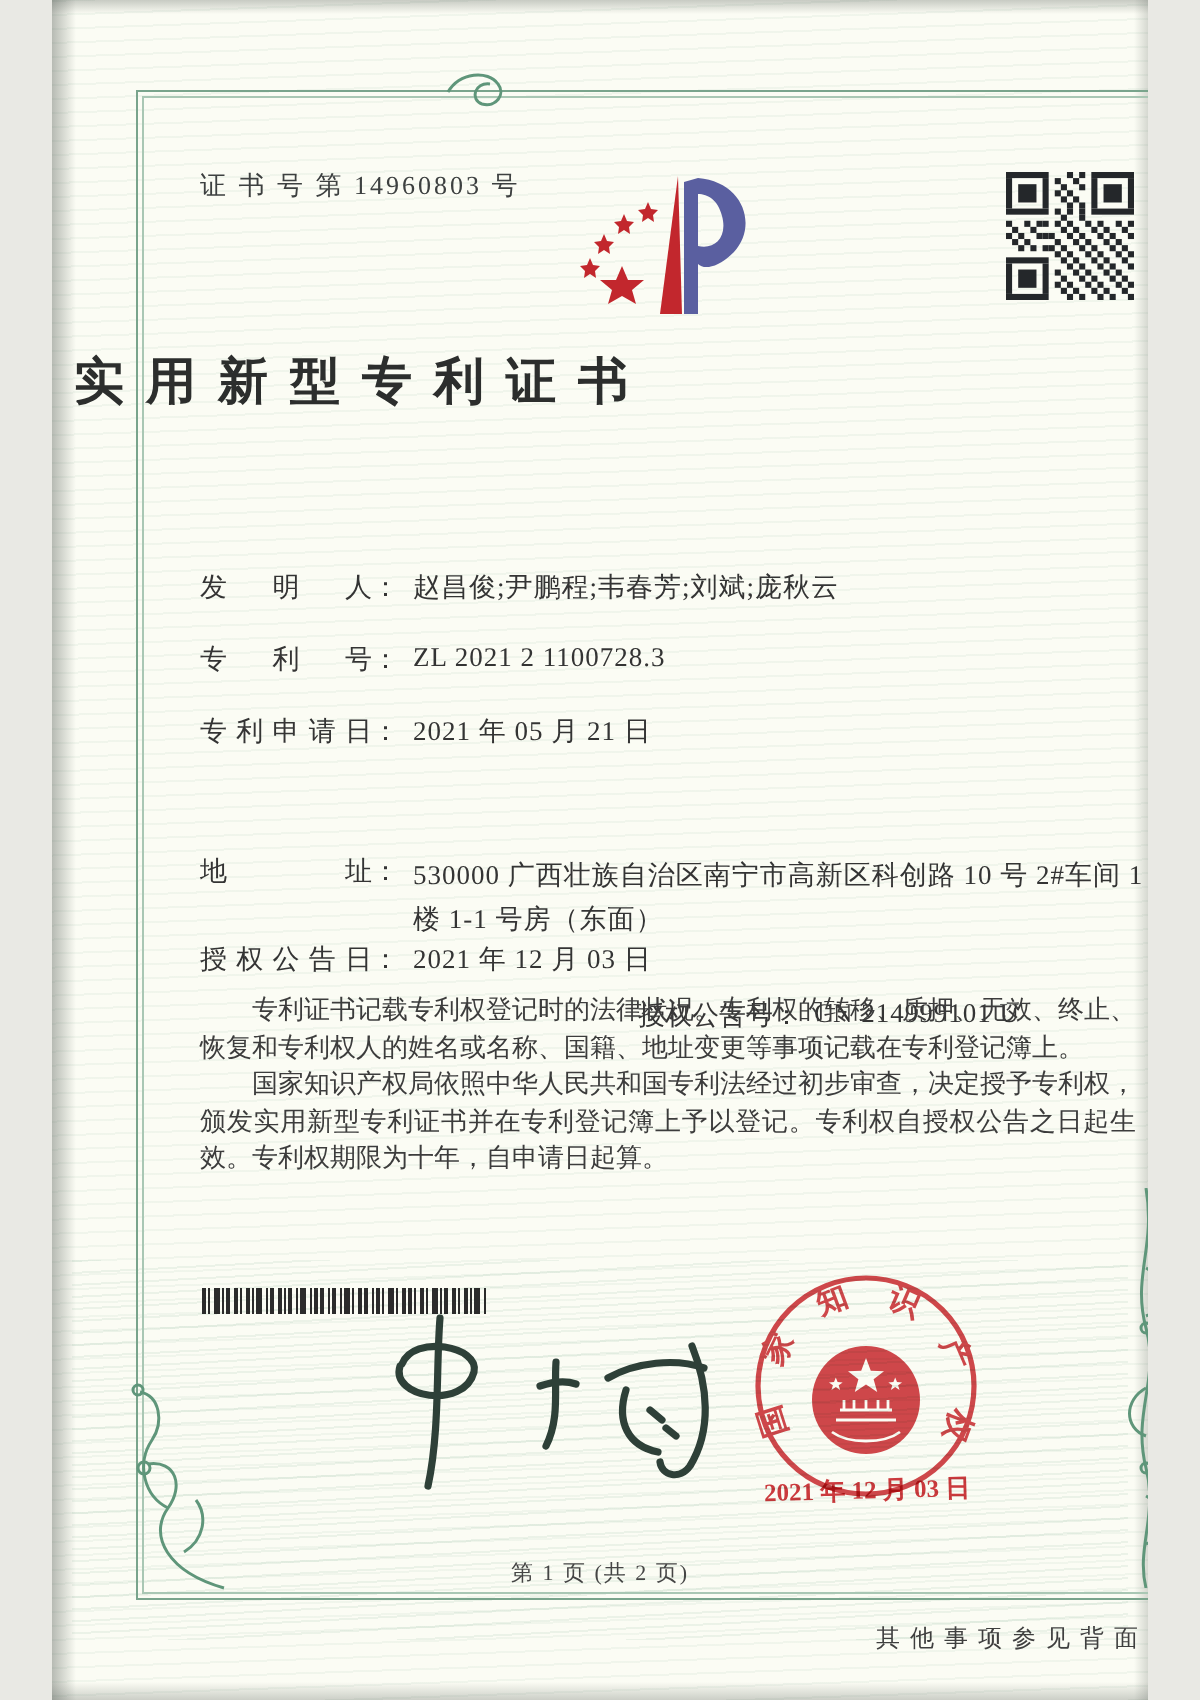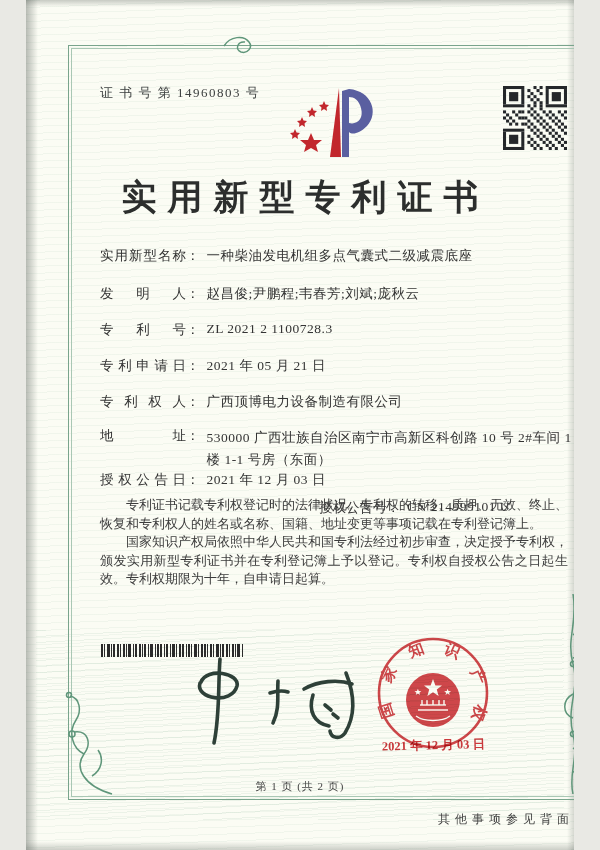--- a/index.html
+++ b/index.html
@@ -24,22 +24,22 @@
   
   .frame-outer{position:absolute;left:42px;top:45px;width:514px;height:753px;border:1.6px solid var(--border_green,#79a48c);}
   .frame-inner{position:absolute;inset:2px;border:1px solid #a9c7b4;}
 
   .cert-no{position:absolute;left:74px;top:84px;font-size:13px;letter-spacing:1.5px;color:#3d4040;}
 
   .logo{position:absolute;left:228px;top:80px;width:150px;height:88px;}
   .qr{position:absolute;left:477px;top:86px;width:64px;height:64px;}
   #qr-svg rect{fill:#24272a;}
 
-  .title{position:absolute;left:0;right:0;top:174px;margin:0;text-align:center;
-    font-size:35px;font-weight:600;letter-spacing:11px;text-indent:11px;color:#2c2e2d;}
+  .title{position:absolute;left:0;right:0;top:174px;margin:0;text-align:left;
+    font-size:25px;font-weight:600;letter-spacing:11px;text-indent:11px;color:#2c2e2d;}
 
   .frow{position:absolute;left:74px;font-size:13.5px;color:#343434;white-space:nowrap;}
   .flabel{display:inline-block;width:86px;text-align:justify;text-align-last:justify;vertical-align:top;}
   .fcolon{display:inline-block;margin-right:7px;vertical-align:top;}
   .fvalue{vertical-align:top;letter-spacing:.5px;}
   .fvalue-block{display:inline-block;width:378px;white-space:normal;line-height:22px;letter-spacing:.5px;vertical-align:top;}
   .grant-no-group{position:absolute;left:219px;top:0;white-space:nowrap;margin-top:28px;}
 
   .paras{position:absolute;left:74px;top:496px;width:468px;font-size:13px;line-height:18.5px;
     color:#3c3c3c;text-align:justify;}
@@ -234,34 +234,28 @@
         <rect x="60" y="30" width="3" height="3"></rect>
         <rect x="60" y="39" width="3" height="3"></rect>
         <rect x="60" y="45" width="3" height="3"></rect>
         <rect x="60" y="54" width="3" height="3"></rect>
         <rect x="60" y="60" width="3" height="3"></rect>
       </svg>
   </div>
 
   <h1 class="title">实用新型专利证书</h1>
 
-  <div class="frow" style="top:247px">
-    <span class="flabel">实用新型名称</span><span class="fcolon">：</span><span class="fvalue">一种柴油发电机组多点气囊式二级减震底座</span>
-  </div>
   <div class="frow" style="top:285px">
     <span class="flabel">发明人</span><span class="fcolon">：</span><span class="fvalue">赵昌俊;尹鹏程;韦春芳;刘斌;庞秋云</span>
   </div>
   <div class="frow" style="top:321px">
     <span class="flabel">专利号</span><span class="fcolon">：</span><span class="fvalue">ZL 2021 2 1100728.3</span>
   </div>
   <div class="frow" style="top:357px">
     <span class="flabel">专利申请日</span><span class="fcolon">：</span><span class="fvalue">2021 年 05 月 21 日</span>
-  </div>
-  <div class="frow" style="top:393px">
-    <span class="flabel">专利权人</span><span class="fcolon">：</span><span class="fvalue">广西顶博电力设备制造有限公司</span>
   </div>
   <div class="frow" style="top:427px">
     <span class="flabel">地址</span><span class="fcolon">：</span><span class="fvalue-block">530000 广西壮族自治区南宁市高新区科创路 10 号 2#车间 1 楼 1-1 号房（东面）</span>
   </div>
   <div class="frow" style="top:471px">
     <span class="flabel">授权公告日</span><span class="fcolon">：</span><span class="fvalue">2021 年 12 月 03 日</span>
     <span class="grant-no-group">
       <span>授权公告号</span><span class="fcolon">：</span><span class="fvalue">CN 214999101 U</span>
     </span>
   </div>

